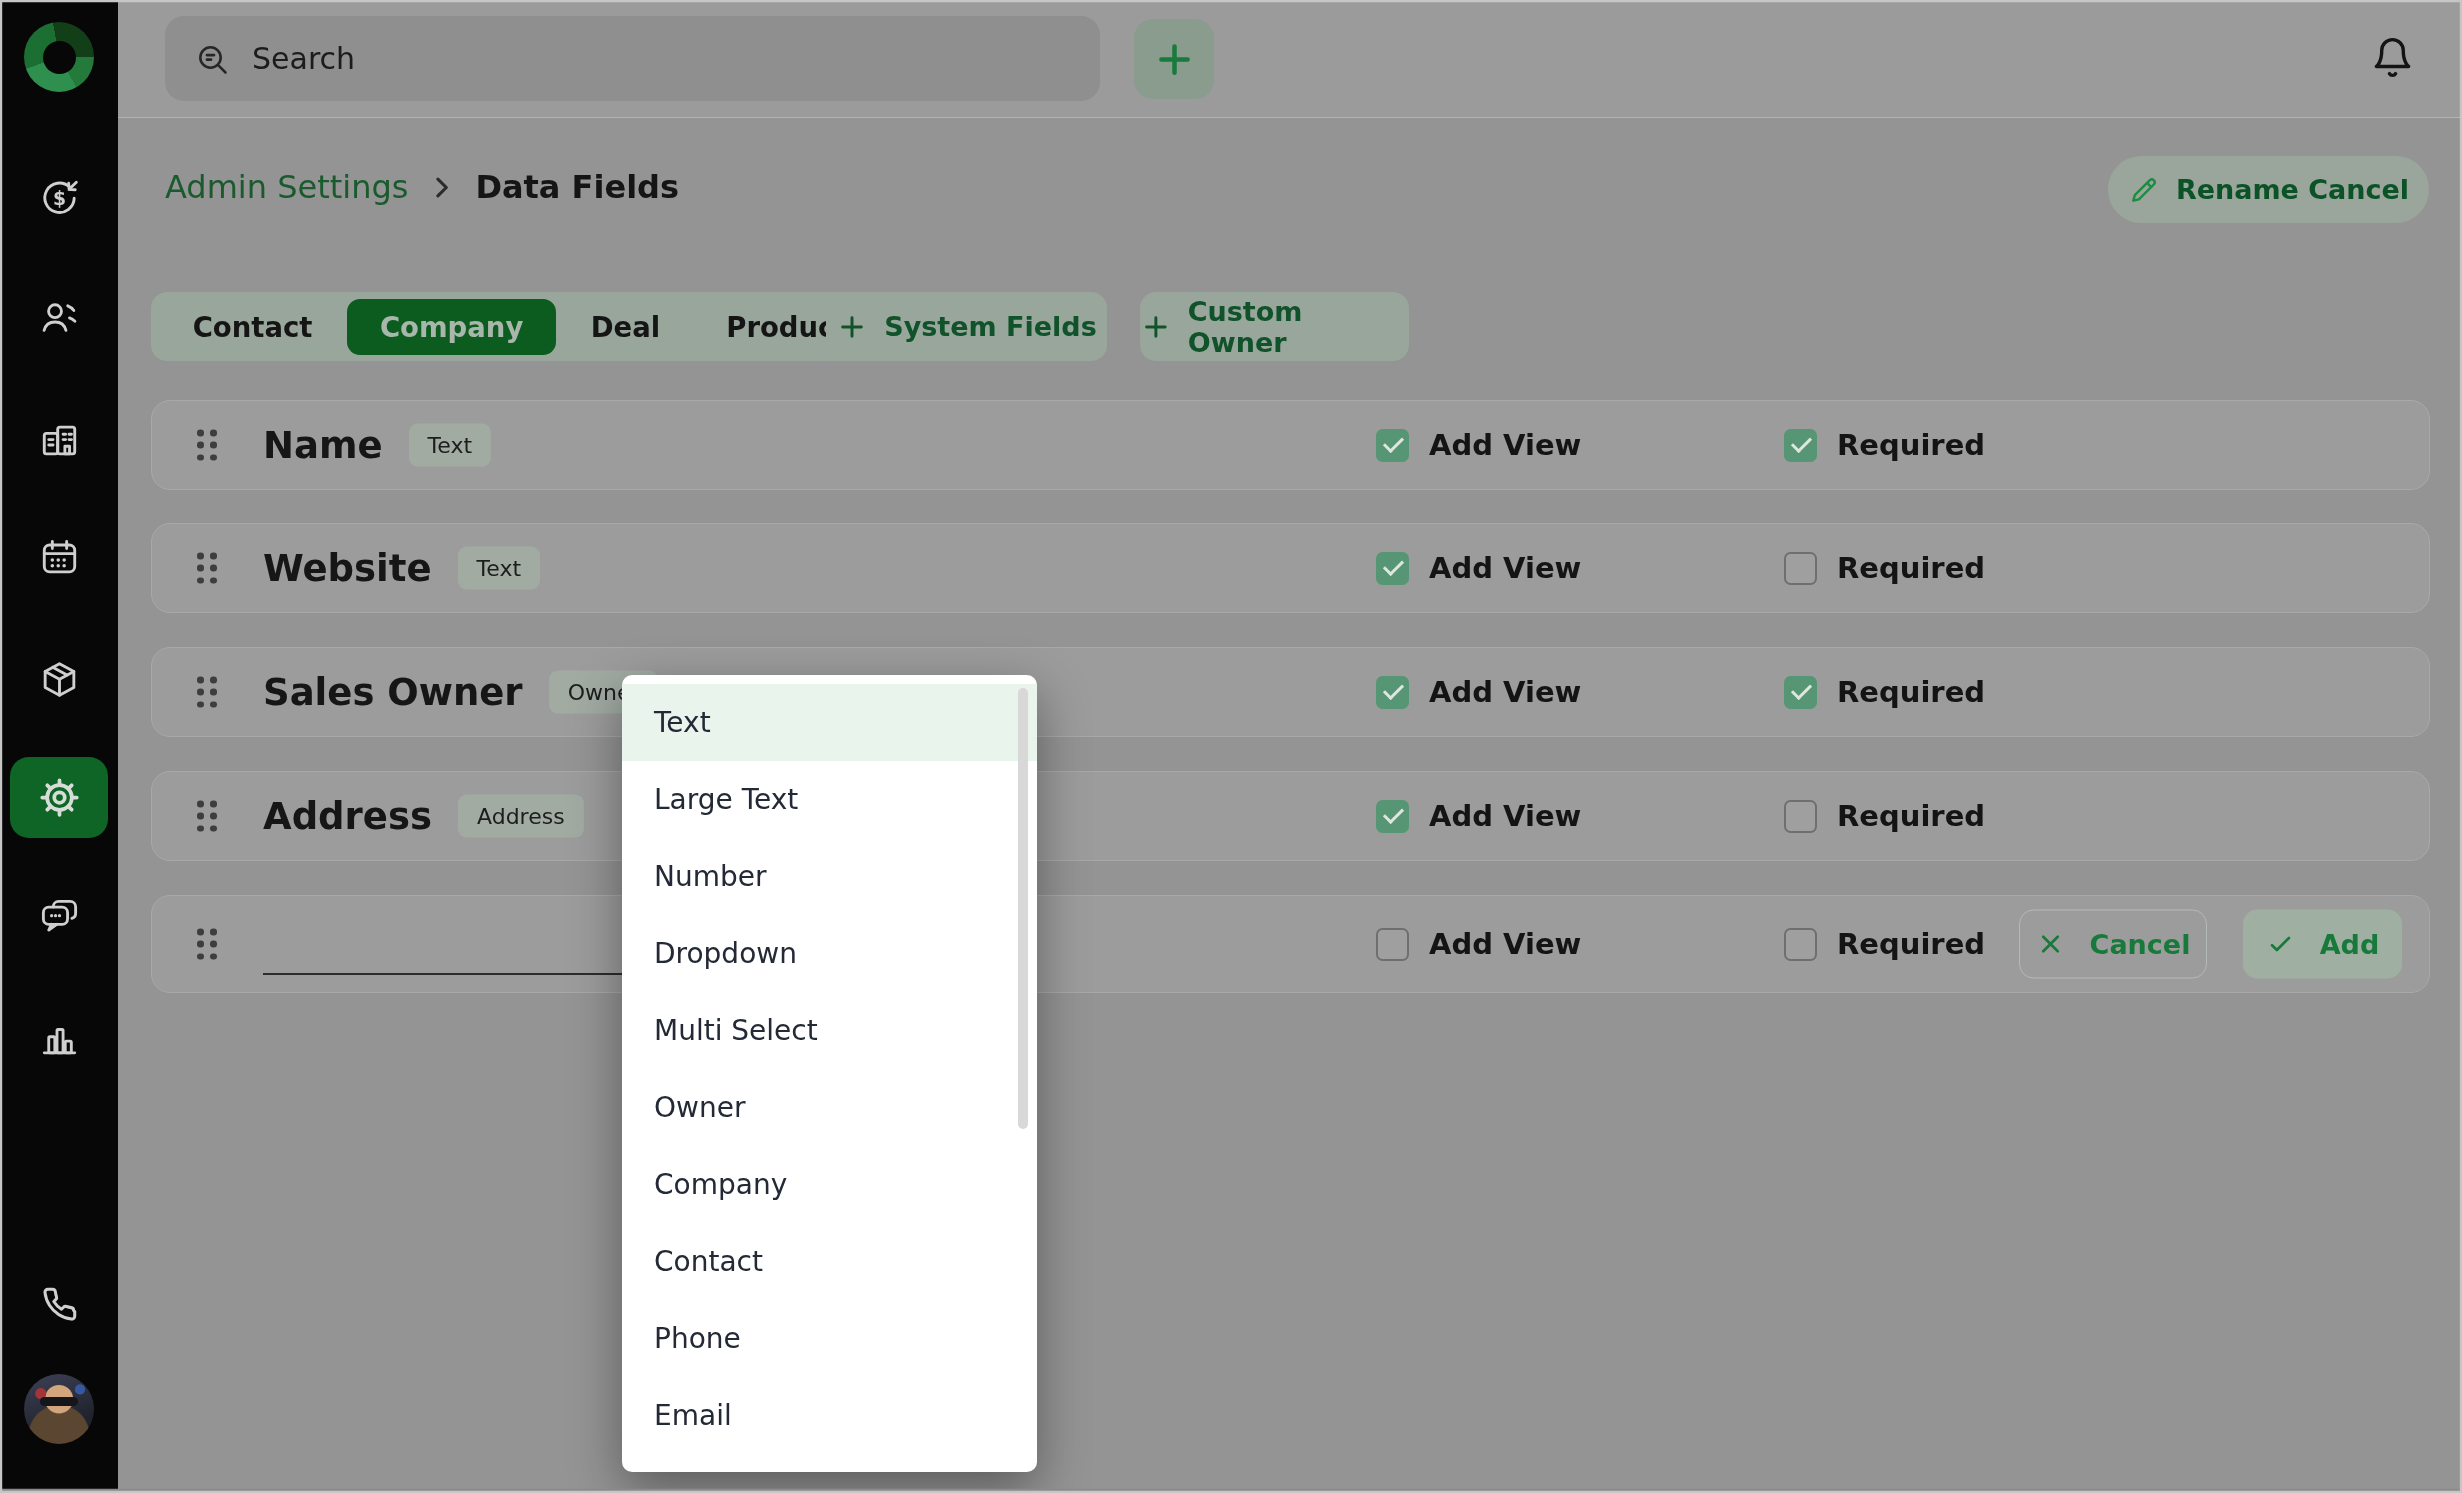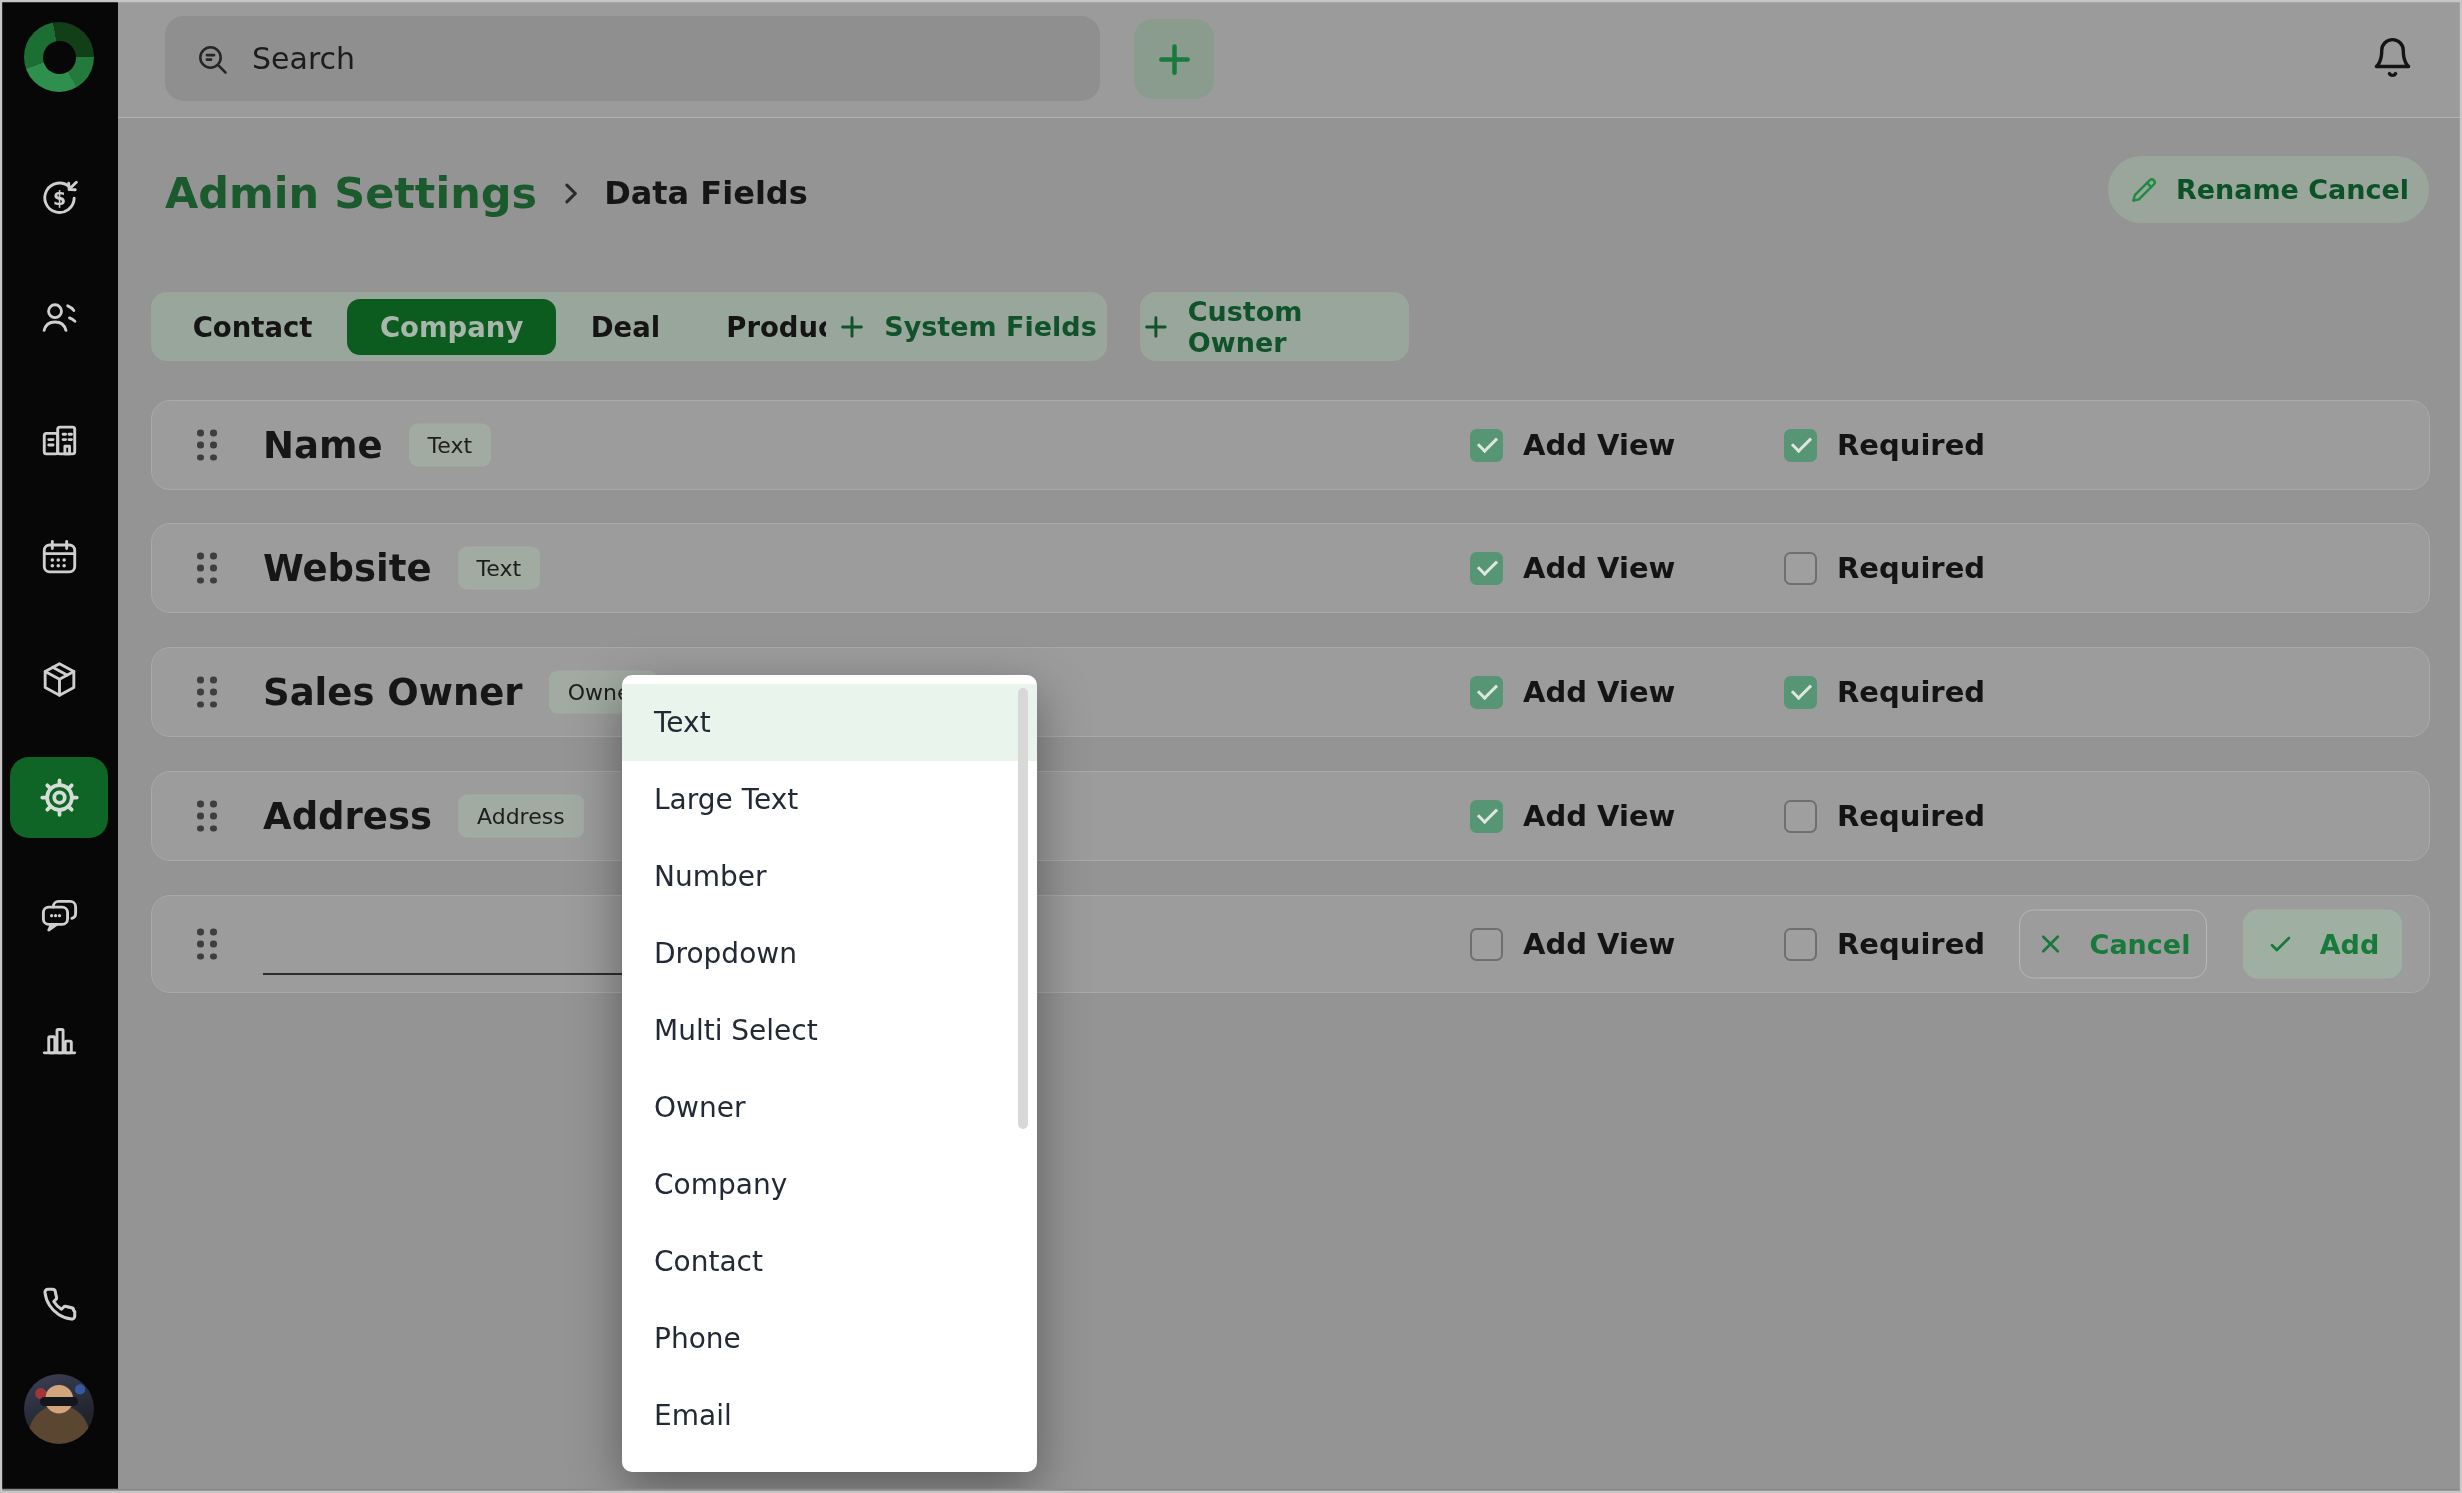--- a/index.html
+++ b/index.html
@@ -40,21 +40,21 @@
   .search svg { width:36px; height:36px; flex:0 0 auto; }
   .search input { border:none; outline:none; background:transparent; font:400 30px "DejaVu Sans", sans-serif; color:#1c1c1c; width:100%; }
   .search input::placeholder { color:#1c1c1c; opacity:1; }
   .plus-btn { position:absolute; left:1016px; top:19px; width:80px; height:80px; border-radius:19px; background:#8a9c8e;
     display:flex; align-items:center; justify-content:center; }
   .plus-btn svg { width:45px; height:45px; }
   .bell { position:absolute; right:48px; top:36px; width:43px; height:43px; }
 
   
   .breadcrumb { position:absolute; left:165px; top:168px; display:flex; align-items:center; gap:19px; z-index:2; }
-  .bc-link { font-weight:bold; font-size:43px; color:#1a5a2d; }
+  .bc-link { font-weight:normal; font-size:32px; color:#1a5a2d; }
   .bc-sep svg { width:29px; height:29px; display:block; }
   .bc-current { font-weight:bold; font-size:32px; color:#151515;text-align:center; }
   .rename-btn { position:absolute; left:2108px; top:156px; width:321px; height:67px; border-radius:33px; background:#9aa59c;
     display:flex; align-items:center; justify-content:center; gap:16px; z-index:2; }
   .rename-btn svg { width:32px; height:32px; }
   .rename-btn span { font-weight:bold; font-size:27px; color:#0c5227; }
 
   
   .tabs { position:absolute; left:151px; top:292px; height:69px; border-radius:16px; background:#99a69c;
     display:inline-flex; align-items:center; padding:0 8.7px; z-index:2; }
@@ -70,21 +70,21 @@
   
   .row { position:absolute; left:151px; width:2279px; height:90px; border-radius:19px;
     background:#9c9c9c; border:1.4px solid #a9a9a9; z-index:1; }
   .handle { position:absolute; left:45px; top:50%; transform:translateY(-50%);
     display:grid; grid-template-columns:repeat(2,6.5px); grid-auto-rows:6.5px; gap:5.8px 6.5px; }
   .handle b { width:6.5px; height:6.5px; border-radius:50%; background:#3e3e3e; }
   .row-main { position:absolute; left:111px; top:50%; transform:translateY(-50%); display:flex; align-items:center; gap:26px; }
   .fname { font-weight:bold; font-size:37px; color:#161616; white-space:nowrap; }
   .badge { background:#a1aba2; border-radius:8.7px; padding:8.7px 19px; font-size:22px; color:#1d1d1d; white-space:nowrap; }
   .chk { position:absolute; top:50%; transform:translateY(-50%); display:flex; align-items:center; gap:20px; }
-  .chk.g1 { left:1318px;justify-content:space-between; } .chk.g2 { left:1632px; }
+  .chk.g1 { left:1224px;justify-content:space-between; } .chk.g2 { left:1632px; }
   .checkbox { width:33px; height:33px; border-radius:6.5px; background:#9f9f9f; border:2.2px solid #6f6f6f; position:relative; }
   .checkbox.on { background:#569674; border-color:#569674; }
   .checkbox.on::after { content:""; position:absolute; left:5.8px; top:6.5px; width:16px; height:8px;
     border-left:3.6px solid #dfe5df; border-bottom:3.6px solid #dfe5df; transform:rotate(-45deg); }
   .chk-label { font-weight:bold; font-size:29px; color:#141414; white-space:nowrap; }
   .row.new { height:98px; }
   .name-input { position:absolute; left:111px; bottom:17.4px; width:405px; border:none; outline:none; background:transparent;
     border-bottom:2.2px solid #2c2c2c; font:400 27.5px "DejaVu Sans", sans-serif; color:#1a1a1a; height:43px; }
   .row-btn { position:absolute; top:50%; transform:translateY(-50%); height:69px; border-radius:14.5px;
     display:flex; align-items:center; justify-content:center; gap:25px; }

